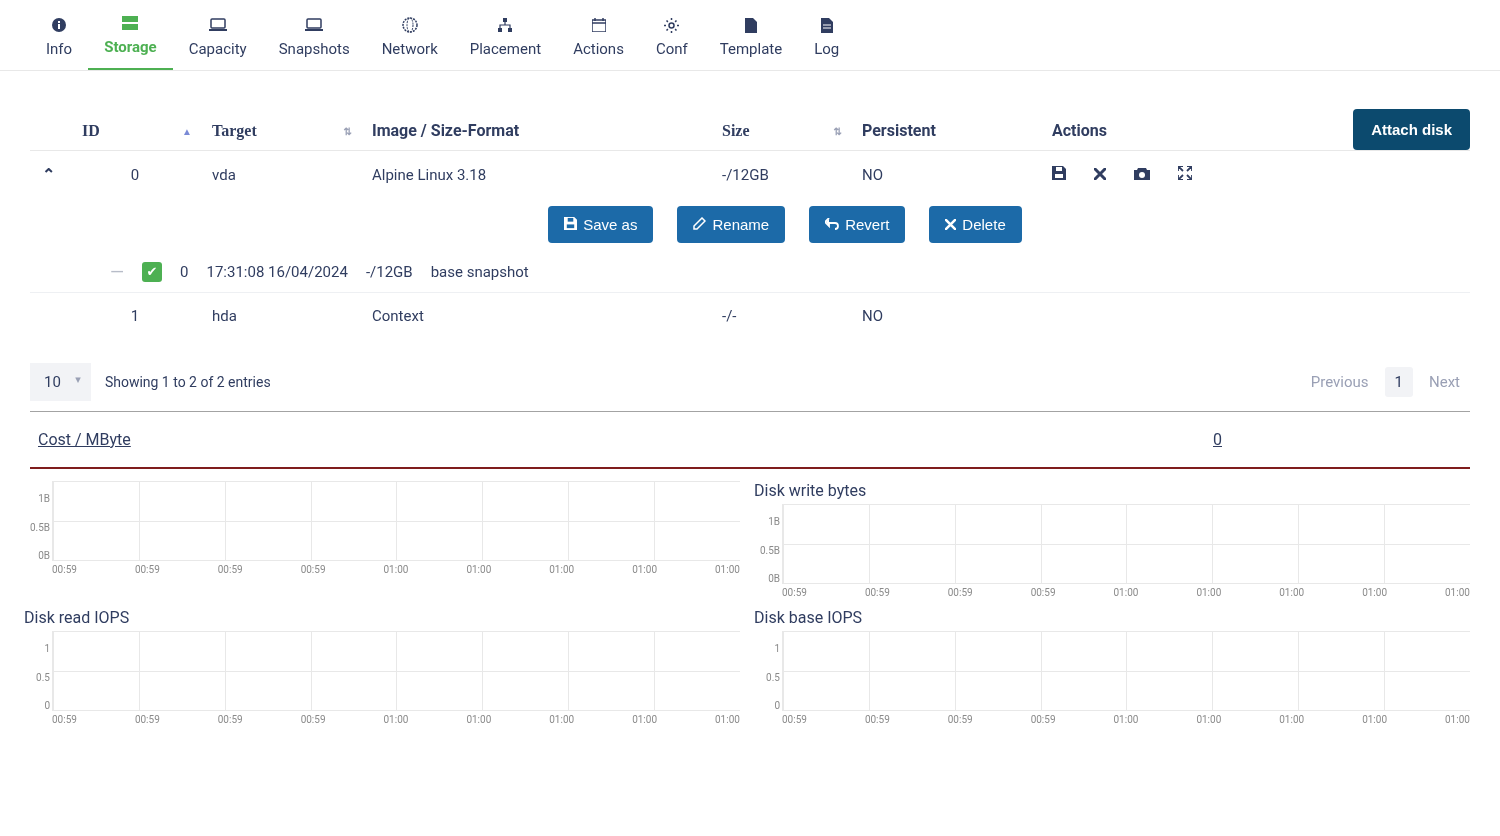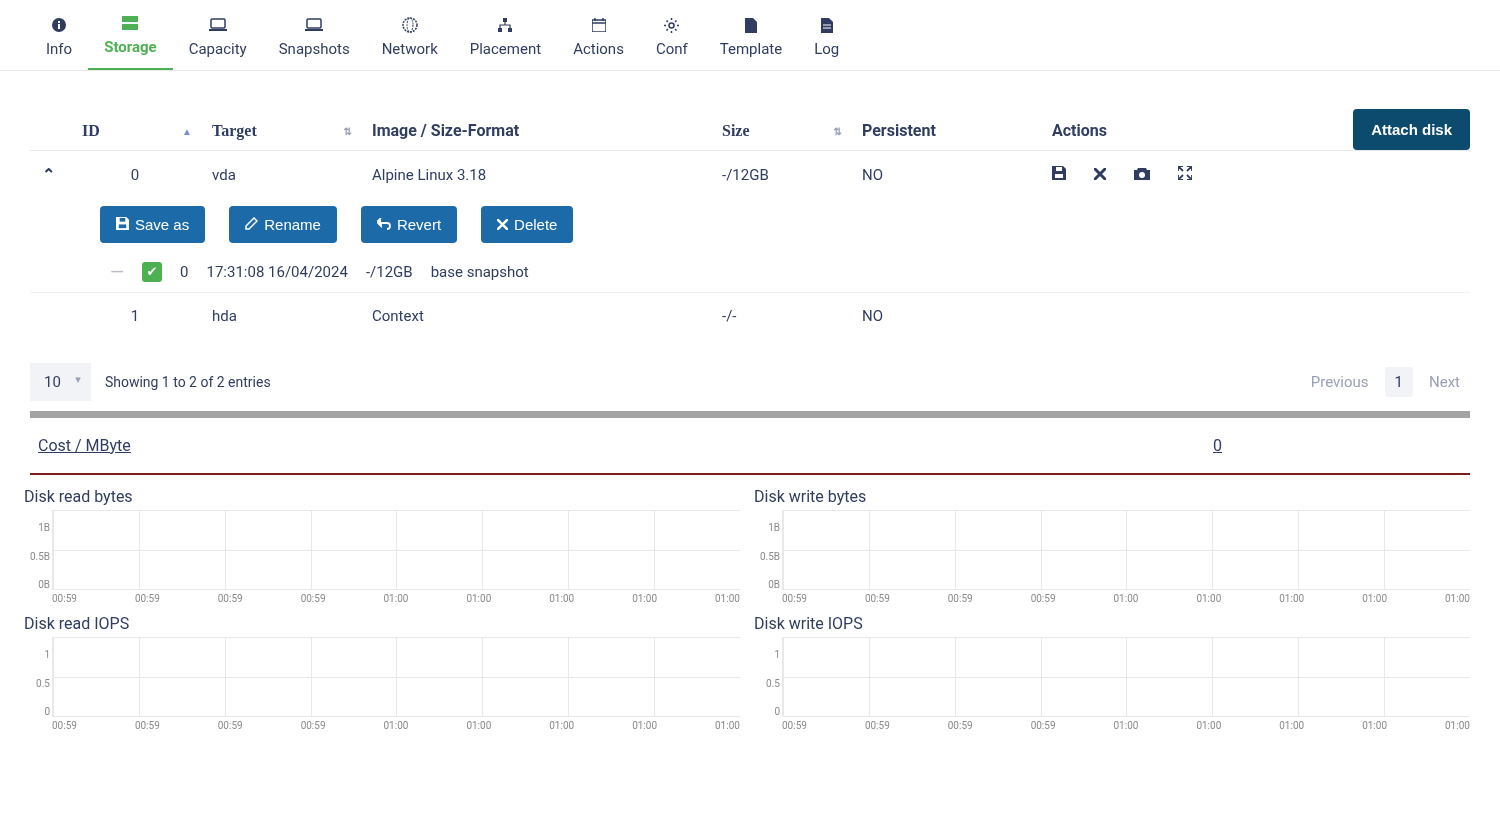--- a/index.html
+++ b/index.html
@@ -74,21 +74,21 @@
   cursor: pointer;
 }
 .expand-chevron {
   cursor: pointer;
   font-weight: bold;
   font-size: 16px;
   color: #303d60;
 }
 .row-actions { display: flex; gap: 28px; }
 .row-actions span { cursor: pointer; color: #303d60; font-size: 16px; }
-.btn-row { display: flex; gap: 24px; padding: 8px 0 8px 70px; }
+.btn-row { display: flex; gap: 24px; padding: 8px 0 8px 70px; justify-content: center; }
 .btn {
   background: #1c6aa8;
   color: #fff;
   border: none;
   border-radius: 4px;
   padding: 10px 16px;
   font-size: 15px;
   cursor: pointer;
   display: inline-flex;
   align-items: center;
@@ -111,21 +111,21 @@
   align-items: center;
   justify-content: center;
   color: #fff;
   font-size: 13px;
 }
 .table-footer {
   display: flex;
   justify-content: space-between;
   align-items: center;
   padding: 24px 0 10px 0;
-  border-bottom: 7px solid #a3a3a3;
+  border-bottom: 1px solid #a3a3a3;
 }
 .footer-left { display: flex; gap: 14px; align-items: center; }
 .page-size-select {
   background: #f2f3f6;
   padding: 10px 30px 10px 14px;
   border: none;
   font-size: 15px;
   color: #303d60;
   position: relative;
 }
@@ -430,21 +430,20 @@
   </div>
 
   <div class="cost-row">
     <span>Cost / MByte</span>
     <span style="padding-right:240px">0</span>
   </div>
 
   <div class="charts-wrap">
 
     <div class="chart">
-      <div class="chart-title">Disk read bytes</div>
       <div class="chart-area">
         <div class="y-labels">
           <span>1B</span>
           <span>0.5B</span>
           <span>0B</span>
         </div>
         <div class="chart-grid with-mid"></div>
         <div class="x-labels">
           <span>00:59</span>
           <span>00:59</span>
@@ -499,21 +498,21 @@
           <span>01:00</span>
           <span>01:00</span>
           <span>01:00</span>
           <span>01:00</span>
           <span>01:00</span>
         </div>
       </div>
     </div>
 
     <div class="chart">
-      <div class="chart-title">Disk write IOPS</div>
+      <div class="chart-title">Disk base IOPS</div>
       <div class="chart-area">
         <div class="y-labels">
           <span>1</span>
           <span>0.5</span>
           <span>0</span>
         </div>
         <div class="chart-grid with-mid"></div>
         <div class="x-labels">
           <span>00:59</span>
           <span>00:59</span>

